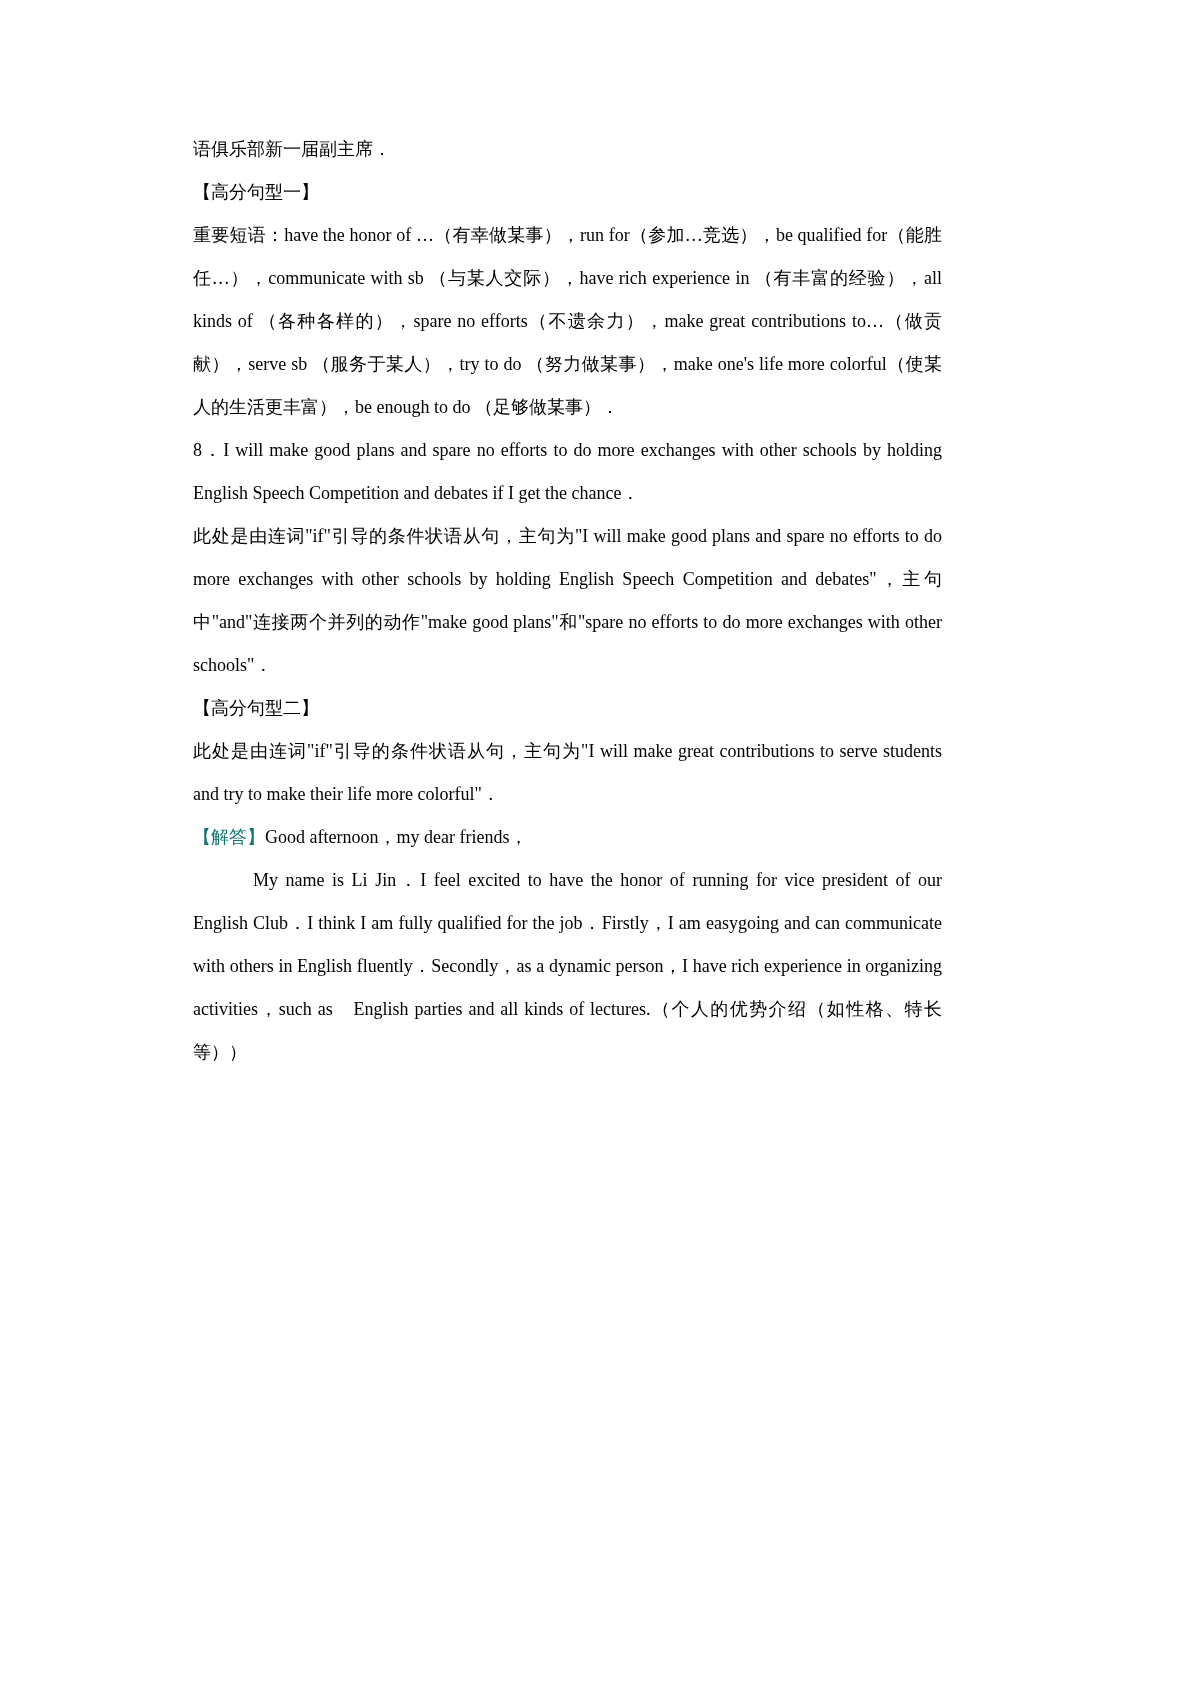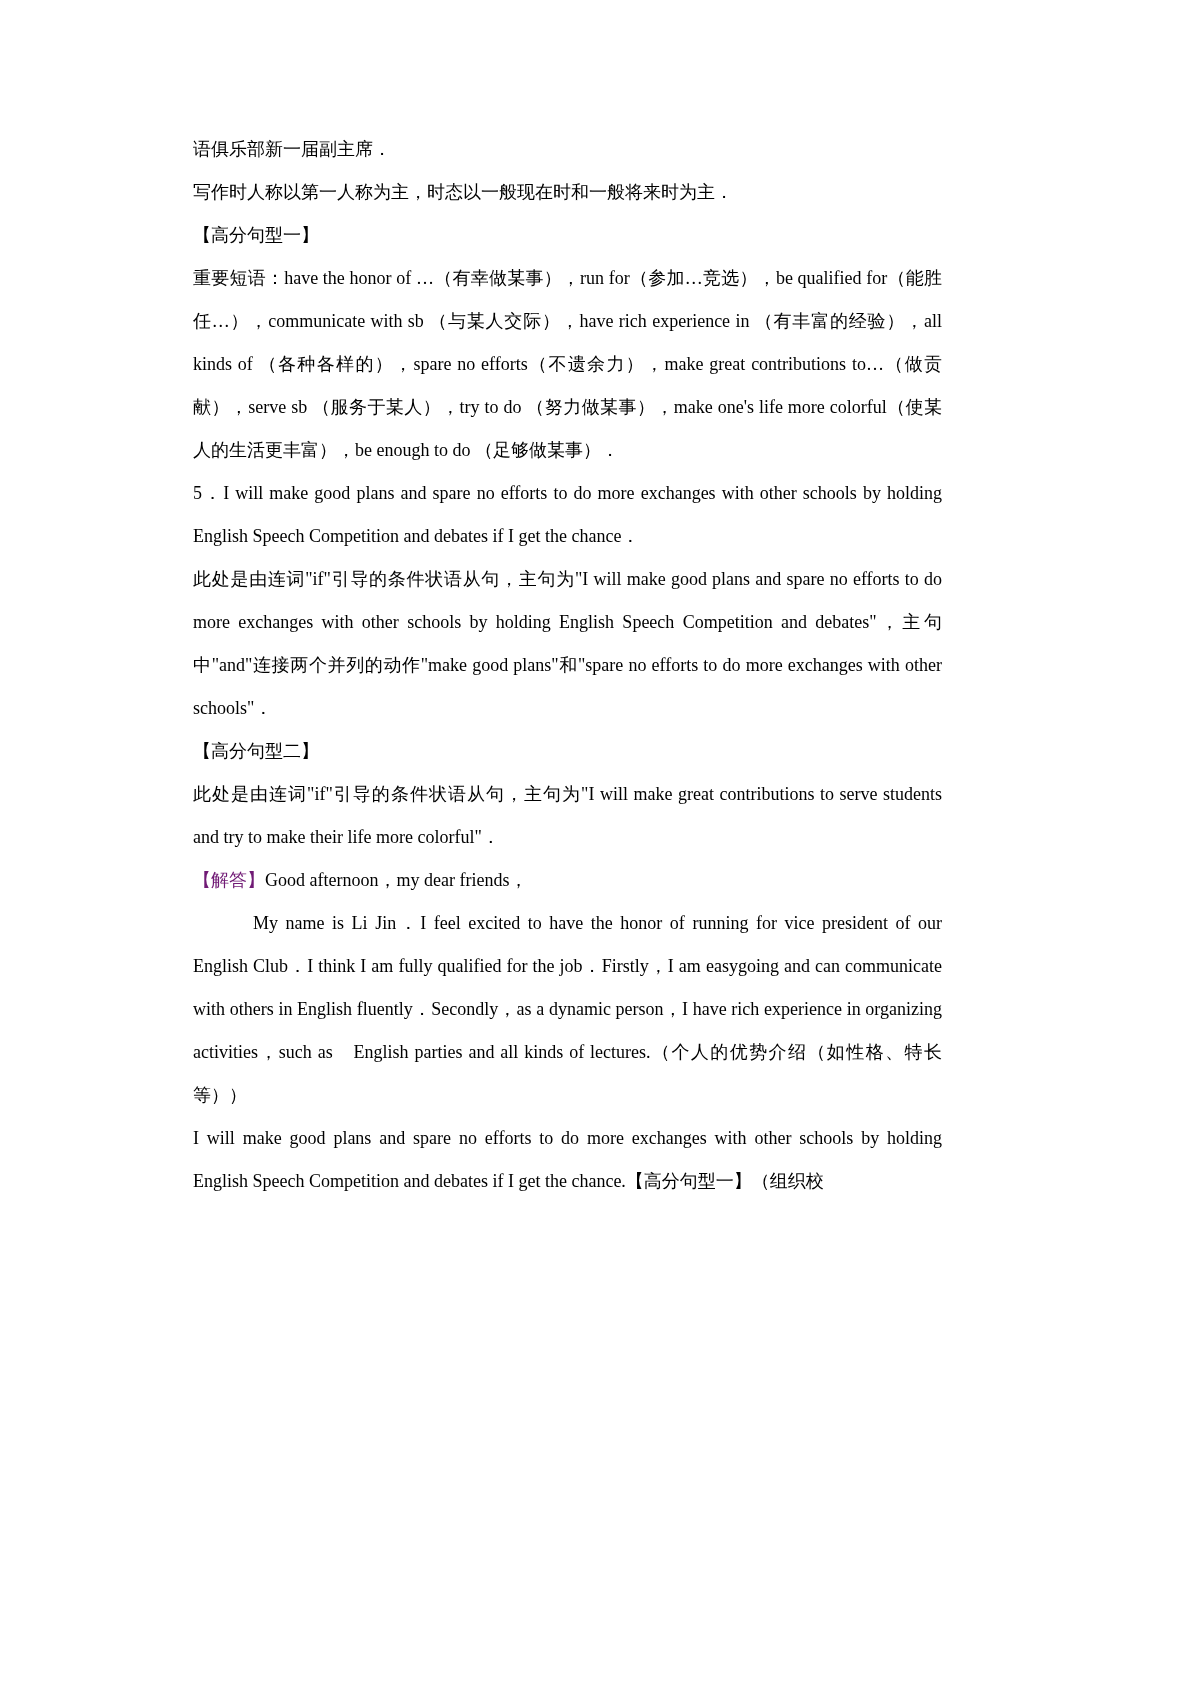--- a/index.html
+++ b/index.html
@@ -24,39 +24,37 @@
     text-align: justify;
   }
   .doc p {
     margin: 0;
     padding: 0;
   }
   .indent {
     text-indent: 60px;
   }
   .answer-label {
-    color: #701a75;
+    color: #0f766e;
   }
 </style>
 </head>
 <body>
 
 <div class="page">
   <div class="doc">
 
     <p>语俱乐部新一届副主席．</p>
-    <p>写作时人称以第一人称为主，时态以一般现在时和一般将来时为主．</p>
     <p>【高分句型一】</p>
 
     <p>重要短语：have the honor of …（有幸做某事），run for（参加…竞选），be qualified for（能胜任…），communicate with sb （与某人交际），have rich experience in （有丰富的经验），all kinds of （各种各样的），spare no efforts（不遗余力），make great contributions to…（做贡献），serve sb （服务于某人），try to do （努力做某事），make one's life more colorful（使某人的生活更丰富），be enough to do （足够做某事）．</p>
-    <p>5．I will make good plans and spare no efforts to do more exchanges with other schools by holding English Speech Competition and debates if I get the chance．</p>
+    <p>8．I will make good plans and spare no efforts to do more exchanges with other schools by holding English Speech Competition and debates if I get the chance．</p>
     <p>此处是由连词"if"引导的条件状语从句，主句为"I will make good plans and spare no efforts to do more exchanges with other schools by holding English Speech Competition and debates"，主句中"and"连接两个并列的动作"make good plans"和"spare no efforts to do more exchanges with other schools"．</p>
 
     <p>【高分句型二】</p>
     <p>此处是由连词"if"引导的条件状语从句，主句为"I will make great contributions to serve students and try to make their life more colorful"．</p>
 
     <p><span class="answer-label">【解答】</span><span>Good afternoon，my dear friends，</span></p>
 
     <p class="indent">My name is Li Jin．I feel excited to have the honor of running for vice president of our English Club．I think I am fully qualified for the job．Firstly，I am easygoing and can communicate with others in English fluently．Secondly，as a dynamic person，I have rich experience in organizing activities，such as　English parties and all kinds of lectures.（个人的优势介绍（如性格、特长等））</p>
-    <p>I will make good plans and spare no efforts to do more exchanges with other schools by holding English Speech Competition and debates if I get the chance.【高分句型一】（组织校</p>
 
   </div>
 </div>
 
 </body></html>

